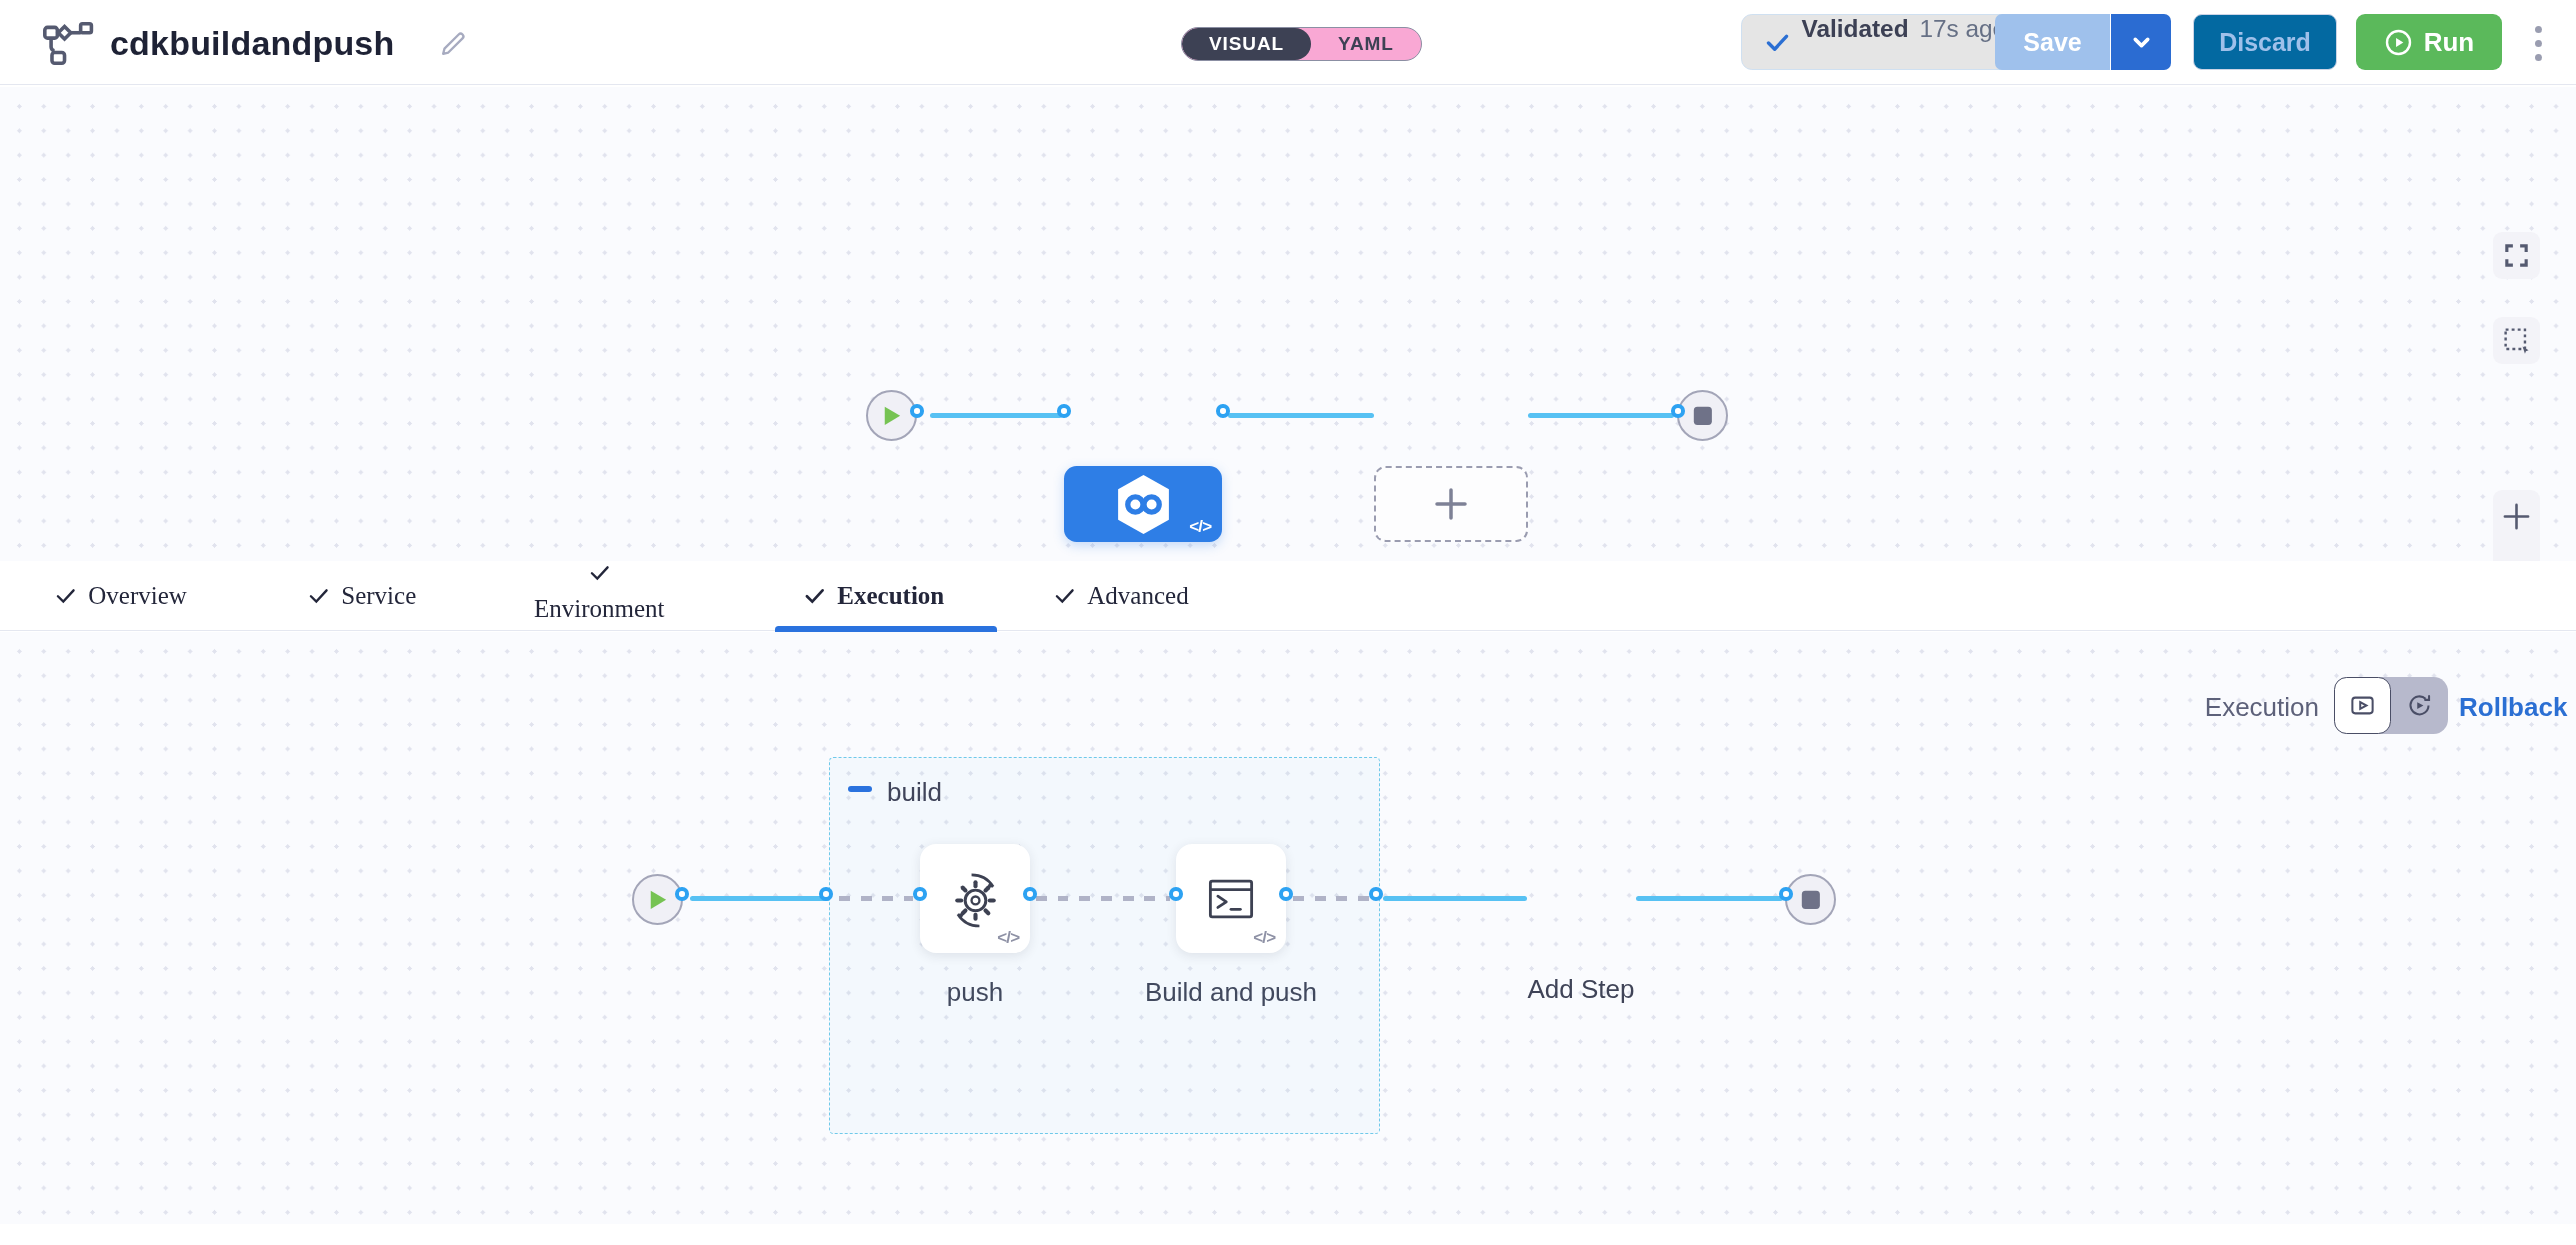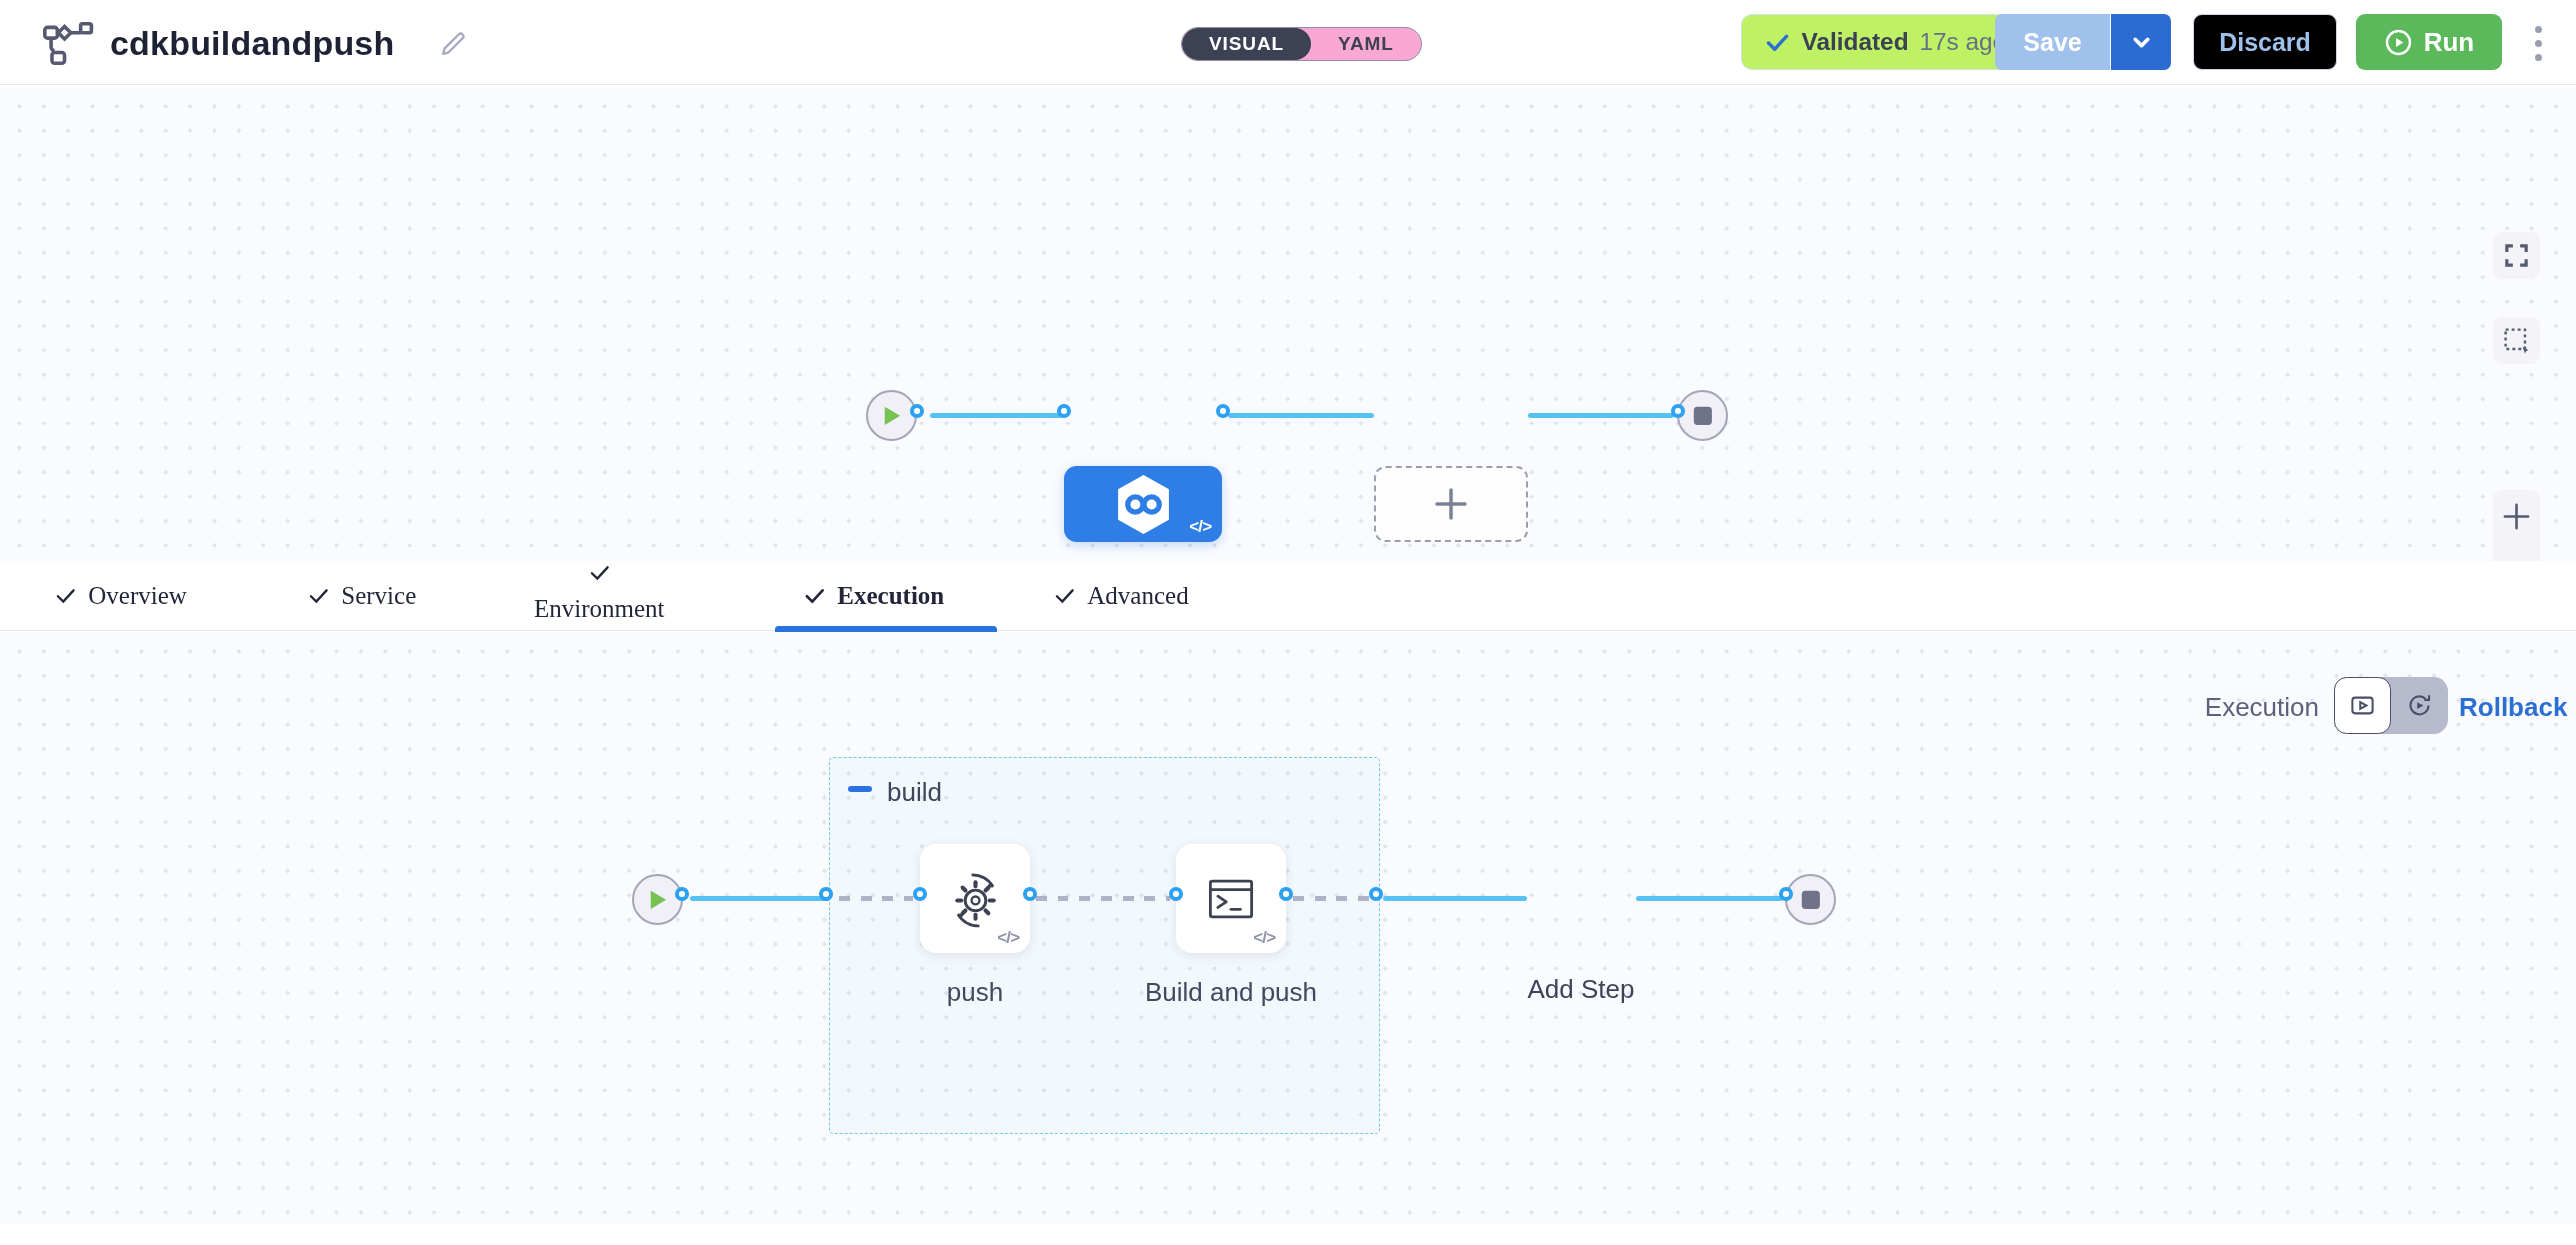--- a/index.html
+++ b/index.html
@@ -14,31 +14,31 @@
   #pipeline-title { left:110px; top:23.5px; font-size:34px; font-weight:700; color:#1e2235; letter-spacing:0.2px; }
   .hicon { display:flex; align-items:center; justify-content:center; }
 
   #mode-toggle { left:1181px; top:27px; height:34px; display:flex; border:1.8px solid #8b8fa3;
     border-radius:18px; overflow:hidden; background:#f9a8d4; }
   .mode-seg { display:flex; align-items:center; justify-content:center; font-size:19px; font-weight:700;
     letter-spacing:0.9px; padding:0 27px; cursor:pointer; }
   .mode-seg.active { background:#3d4154; color:#fff; border-radius:18px; }
   .mode-seg.inactive { color:#3d4154; }
 
-  #validated-pill { left:1741px; top:14.4px; height:56px; display:flex; align-items:center; gap:10.8px;
-    padding:0 21.7px; border:1.8px solid #cfe0f1; background:#bef264; border-radius:10.8px; }
+  #validated-pill { left:1741px; top:14.4px; height:56px; display:flex; gap:10.8px;
+    padding:0 21.7px; border:1.8px solid #cfe0f1; background:#e5e5e5; border-radius:10.8px; }
   #validated-pill .v-status { font-size:24.4px; font-weight:700; color:#3c4054; }
   #validated-pill .v-time { font-size:24.4px; color:#667085; }
 
   #save-split { left:1995px; top:14.4px; height:56px; display:flex; border-radius:7px; overflow:hidden; }
   #save-main { background:#9fc1ec; color:#fff; font-size:25px; font-weight:700; display:flex;
     align-items:center; justify-content:center; width:116px; border-right:1.8px solid #ffffff; }
   #save-caret { background:#2b6cd2; width:60px; display:flex; align-items:center; justify-content:center; }
 
-  #discard-btn { left:2193px; top:14.4px; height:56px; width:144px; background:#000000; border:1.8px solid #ccd4e6;
+  #discard-btn { left:2193px; top:14.4px; height:56px; width:144px; background:#0369a1; border:1.8px solid #ccd4e6;
     border-radius:9px; display:flex; align-items:center; justify-content:center;
     color:#9fc0ea; font-size:25px; font-weight:700; }
   #run-btn { left:2356px; top:14.4px; height:56px; width:146px; background:#5bb95b; border-radius:9px;
     display:flex; align-items:center; justify-content:center; gap:10.8px; color:#fff;
     font-size:26px; font-weight:700; }
   #kebab { left:2513px; top:18px; width:51px; height:51px; display:flex; flex-direction:column;
     align-items:center; justify-content:center; gap:7.2px; }
   #kebab i { width:7.2px; height:7.2px; border-radius:50%; background:#9a9db0; display:block; }
 
   

